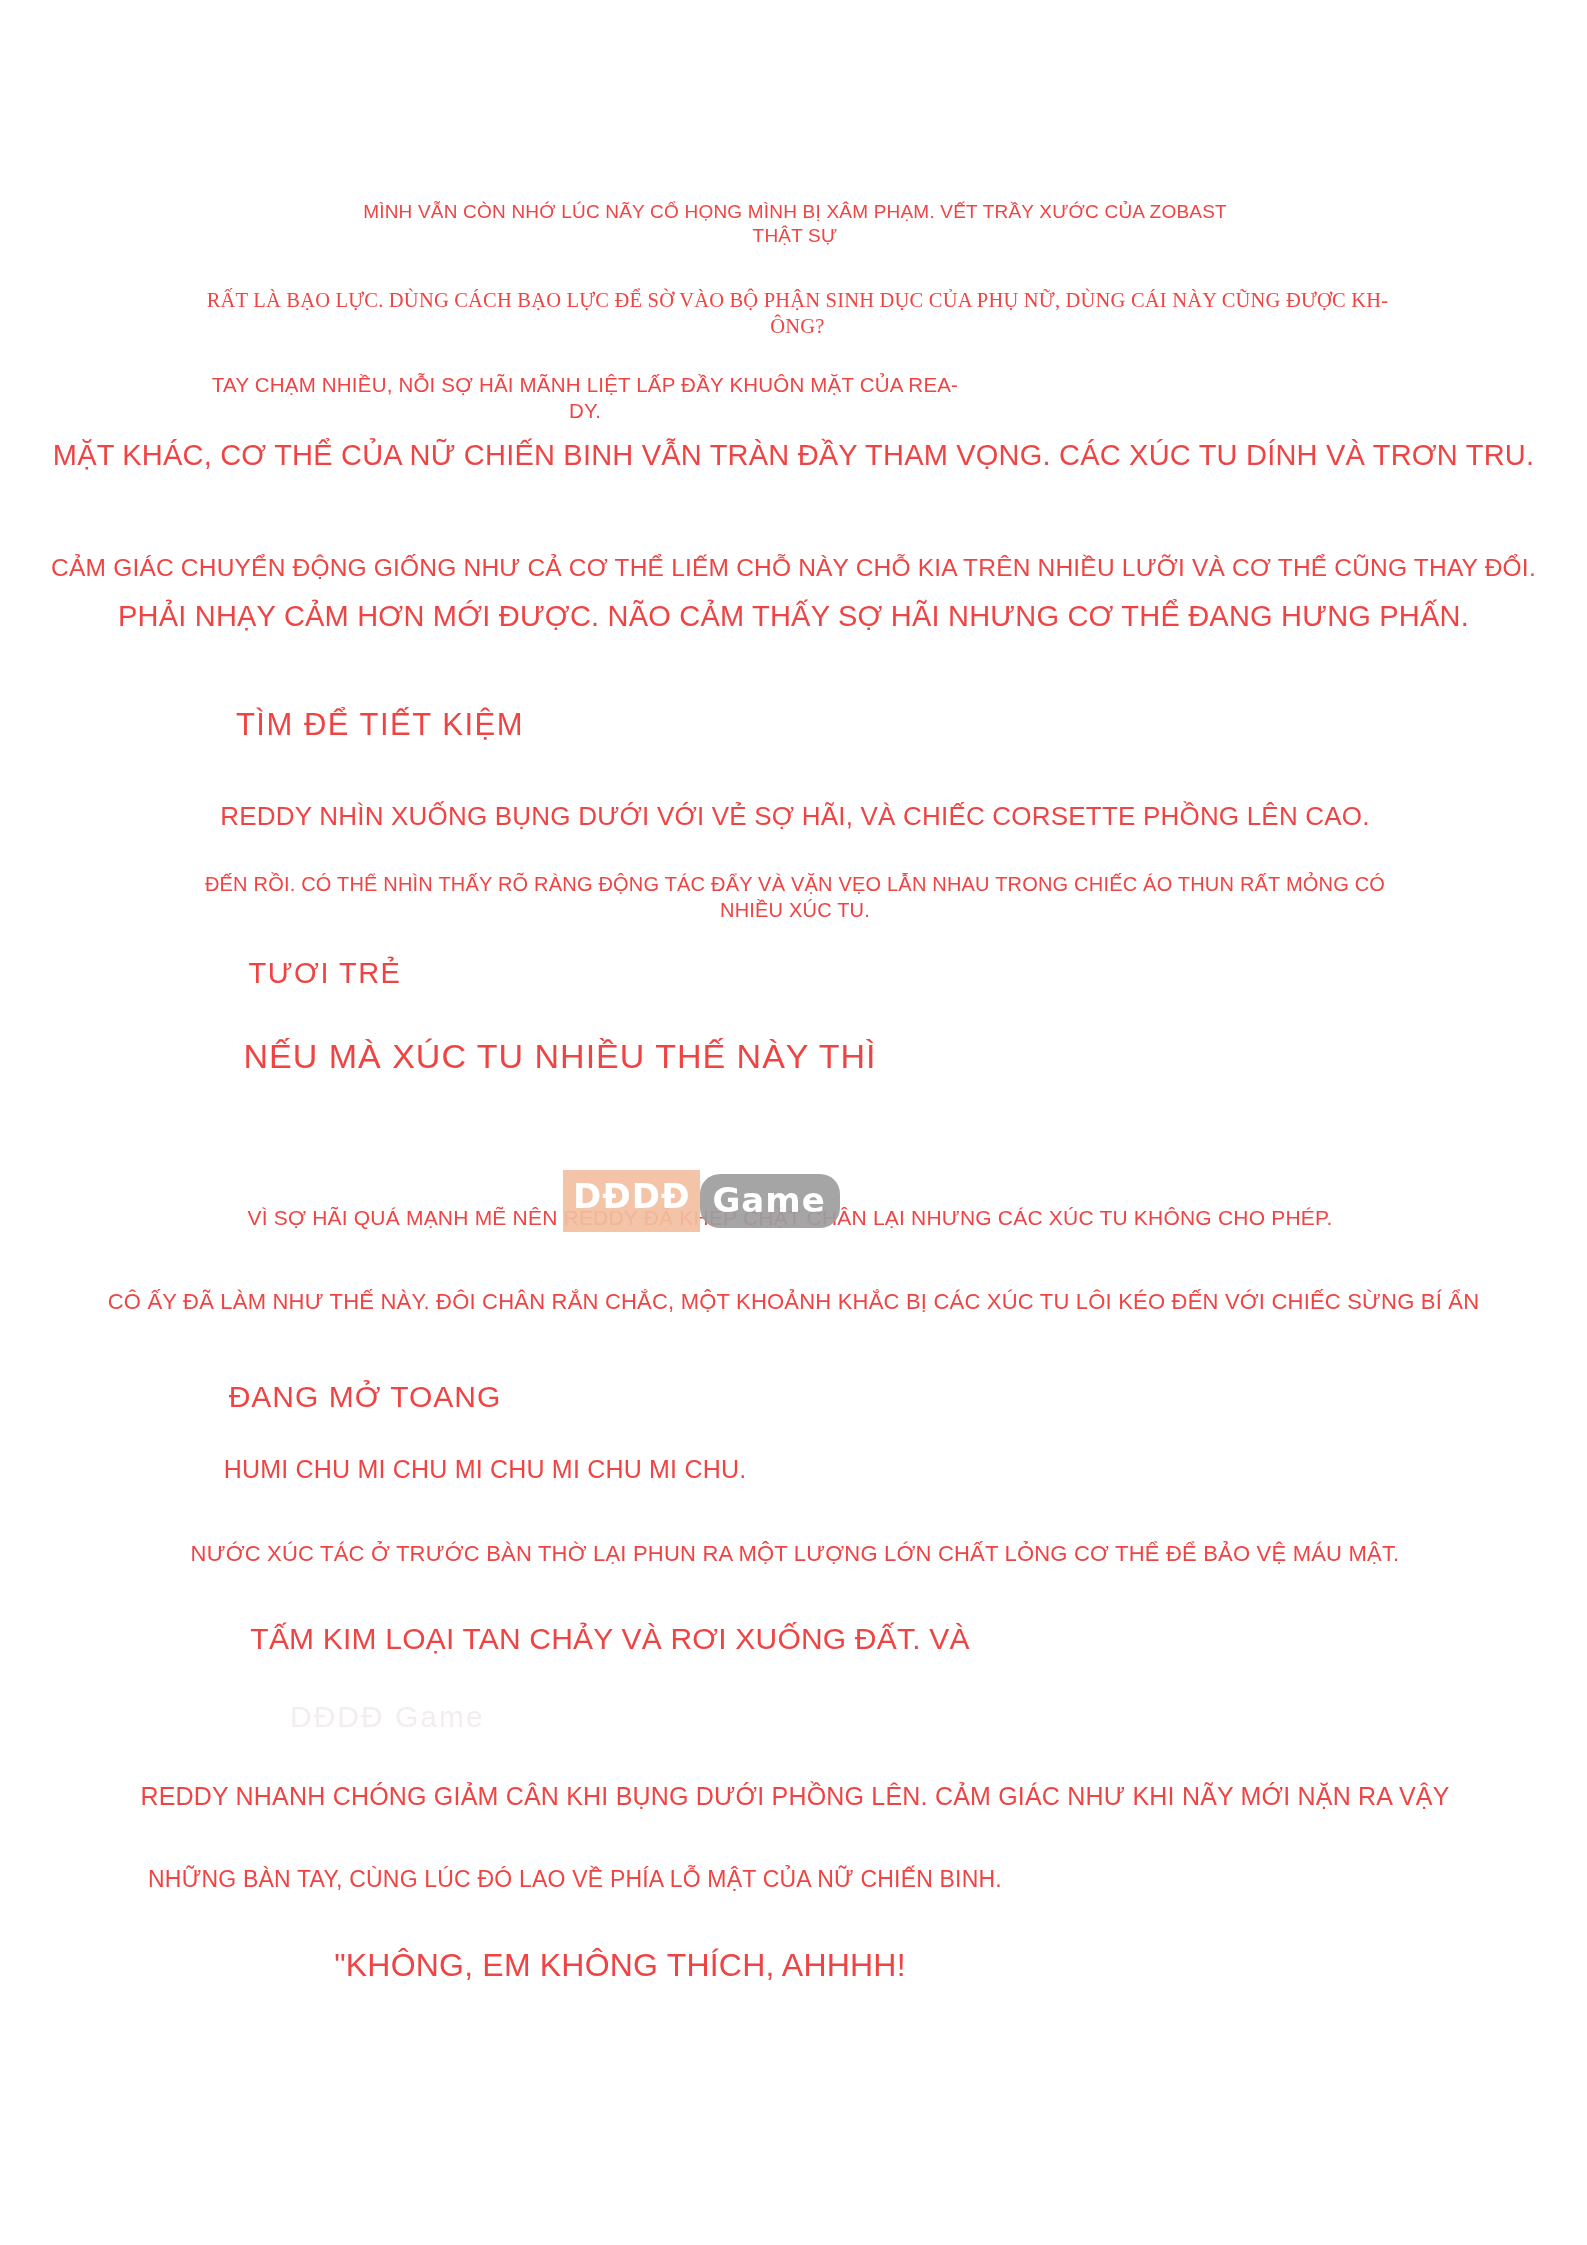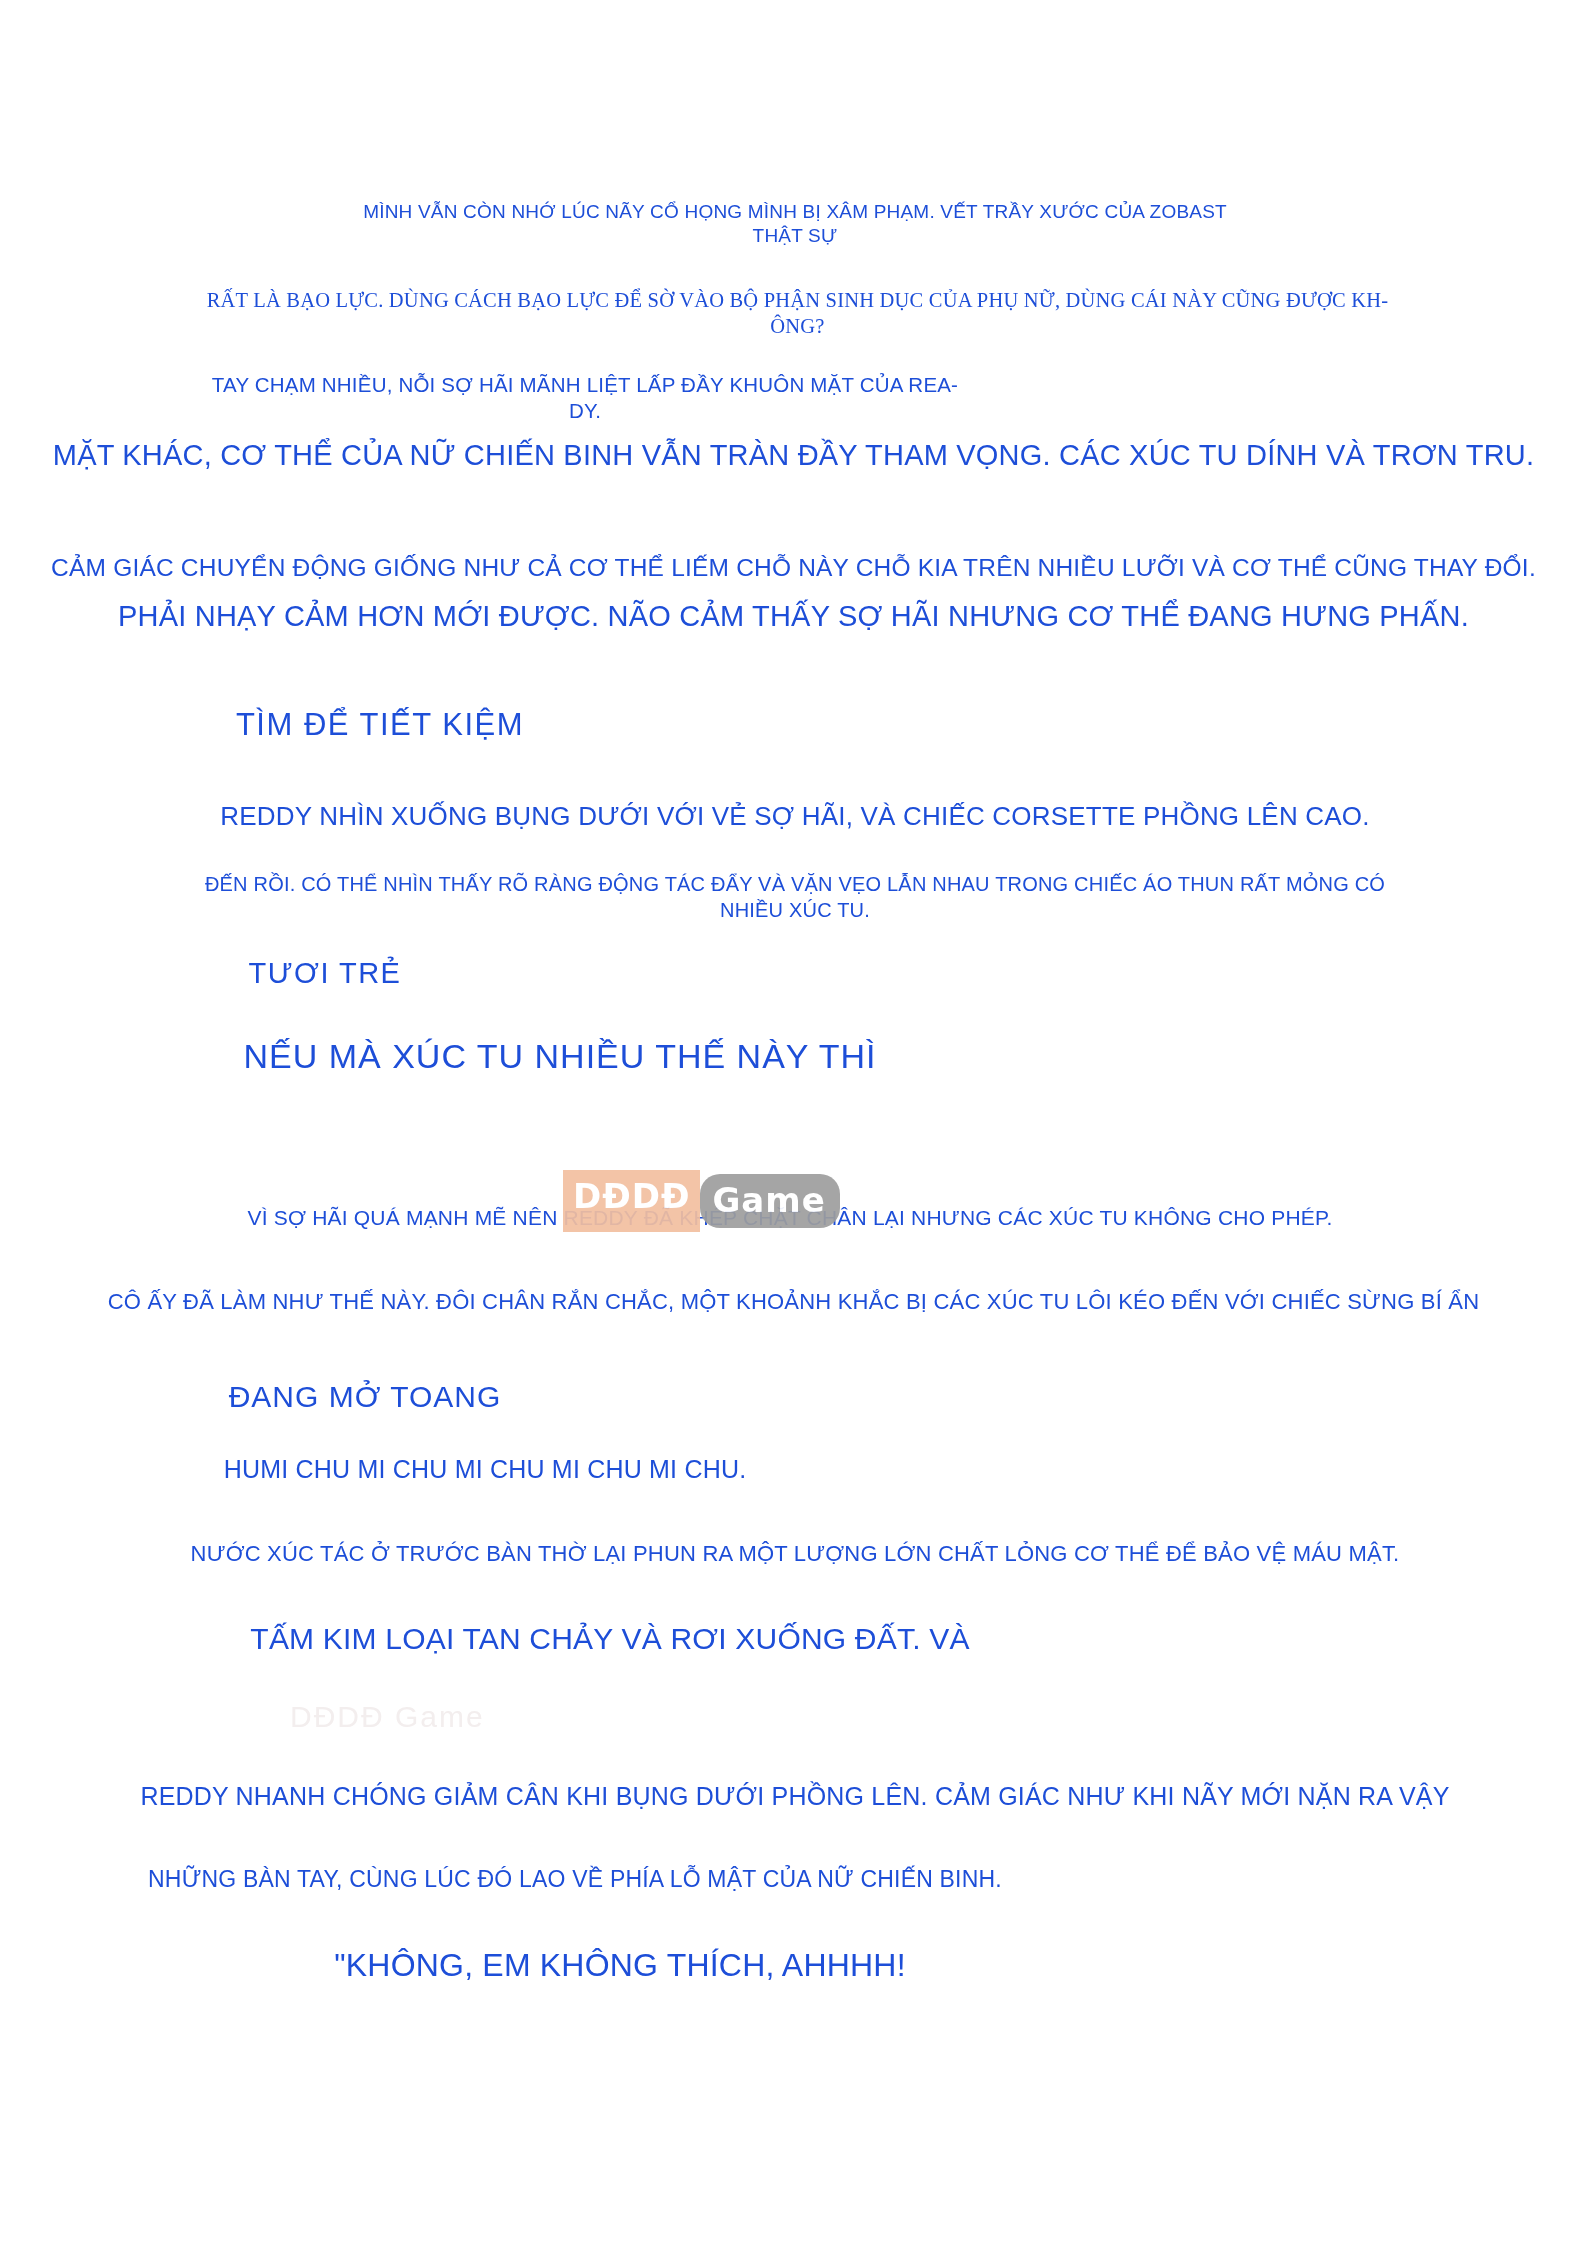--- a/index.html
+++ b/index.html
@@ -18,21 +18,21 @@
   .page {
     position: absolute;
     inset: 0;
     background: #ffffff;
   }
   .line {
     position: absolute;
     text-align: center;
     white-space: pre-wrap;
     line-height: 1.28;
-    color: #1d4ed8;
+    color: #ef4444;
     letter-spacing: 0.2px;
   }
   .watermark {
     position: absolute;
     display: flex;
     align-items: center;
     opacity: 0.92;
     pointer-events: none;
   }
   .wm-left {

